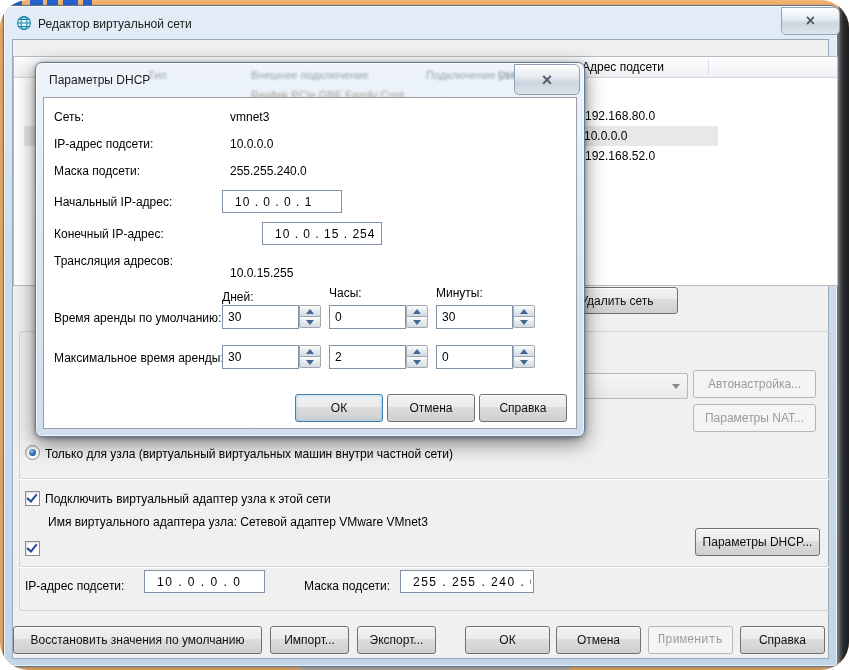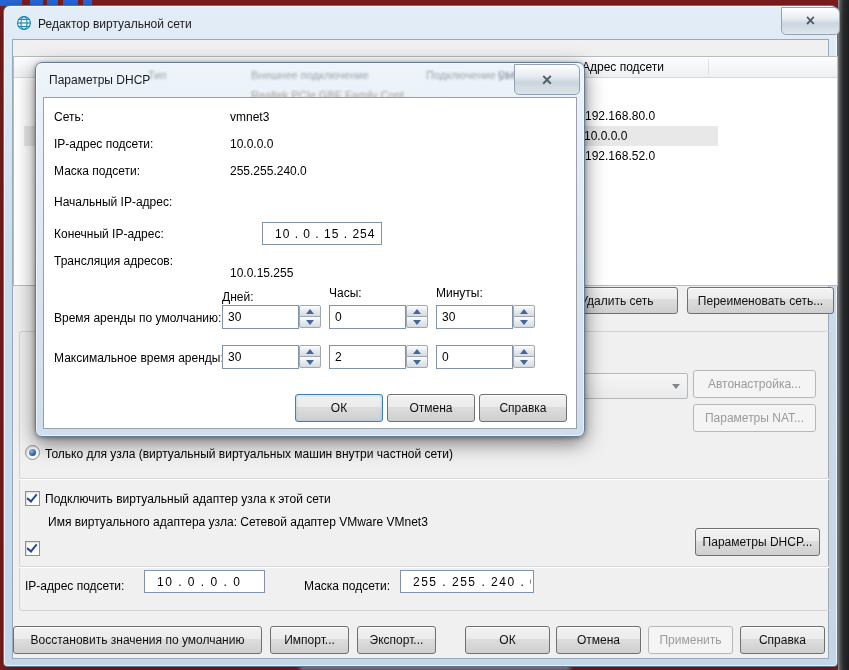--- a/index.html
+++ b/index.html
@@ -1,17 +1,17 @@
 <!DOCTYPE html>
 <html><head>
 <meta charset="utf-8">
 <style>
   html,body{margin:0;padding:0;}
-  .screen{position:relative;width:849px;height:670px;overflow:hidden;background:#7f1d1d;
-    font-family:"Liberation Sans",sans-serif;font-size:12px;color:#000;}
+  .screen{position:relative;width:849px;height:670px;overflow:hidden;background:#fdba74;
+    font-family:"Liberation Sans",sans-serif;font-size:12px;color:#000;border-radius:28px;}
   .abs{position:absolute;}
   .lbl{position:absolute;white-space:nowrap;font-size:12px;color:#000;}
 
   
   .right-strip{position:absolute;top:0;right:0;width:11px;height:670px;
     background:linear-gradient(to right,#9a9a9a 0,#55585c 20%,#2a2c2e 50%,#1d1e20 100%);}
   .blue-bit{position:absolute;top:0;height:7px;background:#2767d9;}
   .bottom-smudge{position:absolute;left:300px;top:663px;width:270px;height:7px;
     background:#9cc0e0;filter:blur(2px);opacity:.8;}
 
@@ -142,23 +142,20 @@
         <span class="cell" style="left:560px;">10.0.0.0</span>
       </div>
       <div class="trow" style="top:89px;">
         <span class="cell">192.168.52.0</span>
       </div>
     </div>
 
     <div class="btn" style="left:552px;top:281px;width:120px;height:25px;">
       <span>Удалить сеть</span>
     </div>
-    <div class="btn" style="left:683px;top:281px;width:145px;height:25px;">
-      <span>Переименовать сеть...</span>
-    </div>
 
     <div class="groupbox"></div>
 
     <div class="combo">
       <span class="arrow"></span>
     </div>
     <div class="btn disabled" style="left:689px;top:364px;width:121px;height:26px;">
       <span>Автонастройка...</span>
     </div>
     <div class="btn disabled" style="left:689px;top:398px;width:121px;height:26px;">
@@ -200,21 +197,21 @@
     </div>
     <div class="btn" style="left:353px;top:620px;width:77px;height:26px;">
       <span>Экспорт...</span>
     </div>
     <div class="btn" style="left:461px;top:620px;width:83px;height:26px;">
       <span>ОК</span>
     </div>
     <div class="btn" style="left:552px;top:620px;width:83px;height:26px;">
       <span>Отмена</span>
     </div>
-    <div class="btn disabled" style="left:644px;top:620px;width:83px;height:26px;">
+    <div class="btn disabled" style="left:644px;top:620px;width:83px;height:26px;font-family:Liberation Mono, monospace;">
       <span>Применить</span>
     </div>
     <div class="btn" style="left:736px;top:620px;width:83px;height:26px;">
       <span>Справка</span>
     </div>
   </div>
 
   <div class="dialog">
 
     <span class="blurtxt" style="left:112px;top:6px;">Тип</span>
@@ -234,20 +231,21 @@
       <span class="lbl" style="left:10px;top:12px;">Сеть:</span>
       <span class="lbl" style="left:186px;top:12px;">vmnet3</span>
 
       <span class="lbl" style="left:10px;top:39px;">IP-адрес подсети:</span>
       <span class="lbl" style="left:186px;top:39px;">10.0.0.0</span>
 
       <span class="lbl" style="left:10px;top:66px;">Маска подсети:</span>
       <span class="lbl" style="left:186px;top:66px;">255.255.240.0</span>
 
       <span class="lbl" style="left:10px;top:97px;">Начальный IP-адрес:</span>
+      <input class="textbox" style="left: 178px; top: 92px; width: 120px; height: 23px; letter-spacing: 1px;" value="10 . 0 . 0 . 1">
 
       <span class="lbl" style="left:10px;top:129px;">Конечный IP-адрес:</span>
       <input class="textbox" style="left: 178px; top: 124px; width: 120px; height: 23px; letter-spacing: 1px; margin-left: 40px;" value="10 . 0 . 15 . 254">
 
       <span class="lbl" style="left:10px;top:156px;">Трансляция адресов:</span>
       <span class="lbl" style="left:186px;top:156px;margin-top:12px;">10.0.15.255</span>
 
       <span class="lbl" style="left:178px;top:172px;margin-top:20px;">Дней:</span>
       <span class="lbl" style="left:285px;top:188px;">Часы:</span>
       <span class="lbl" style="left:392px;top:188px;">Минуты:</span>

